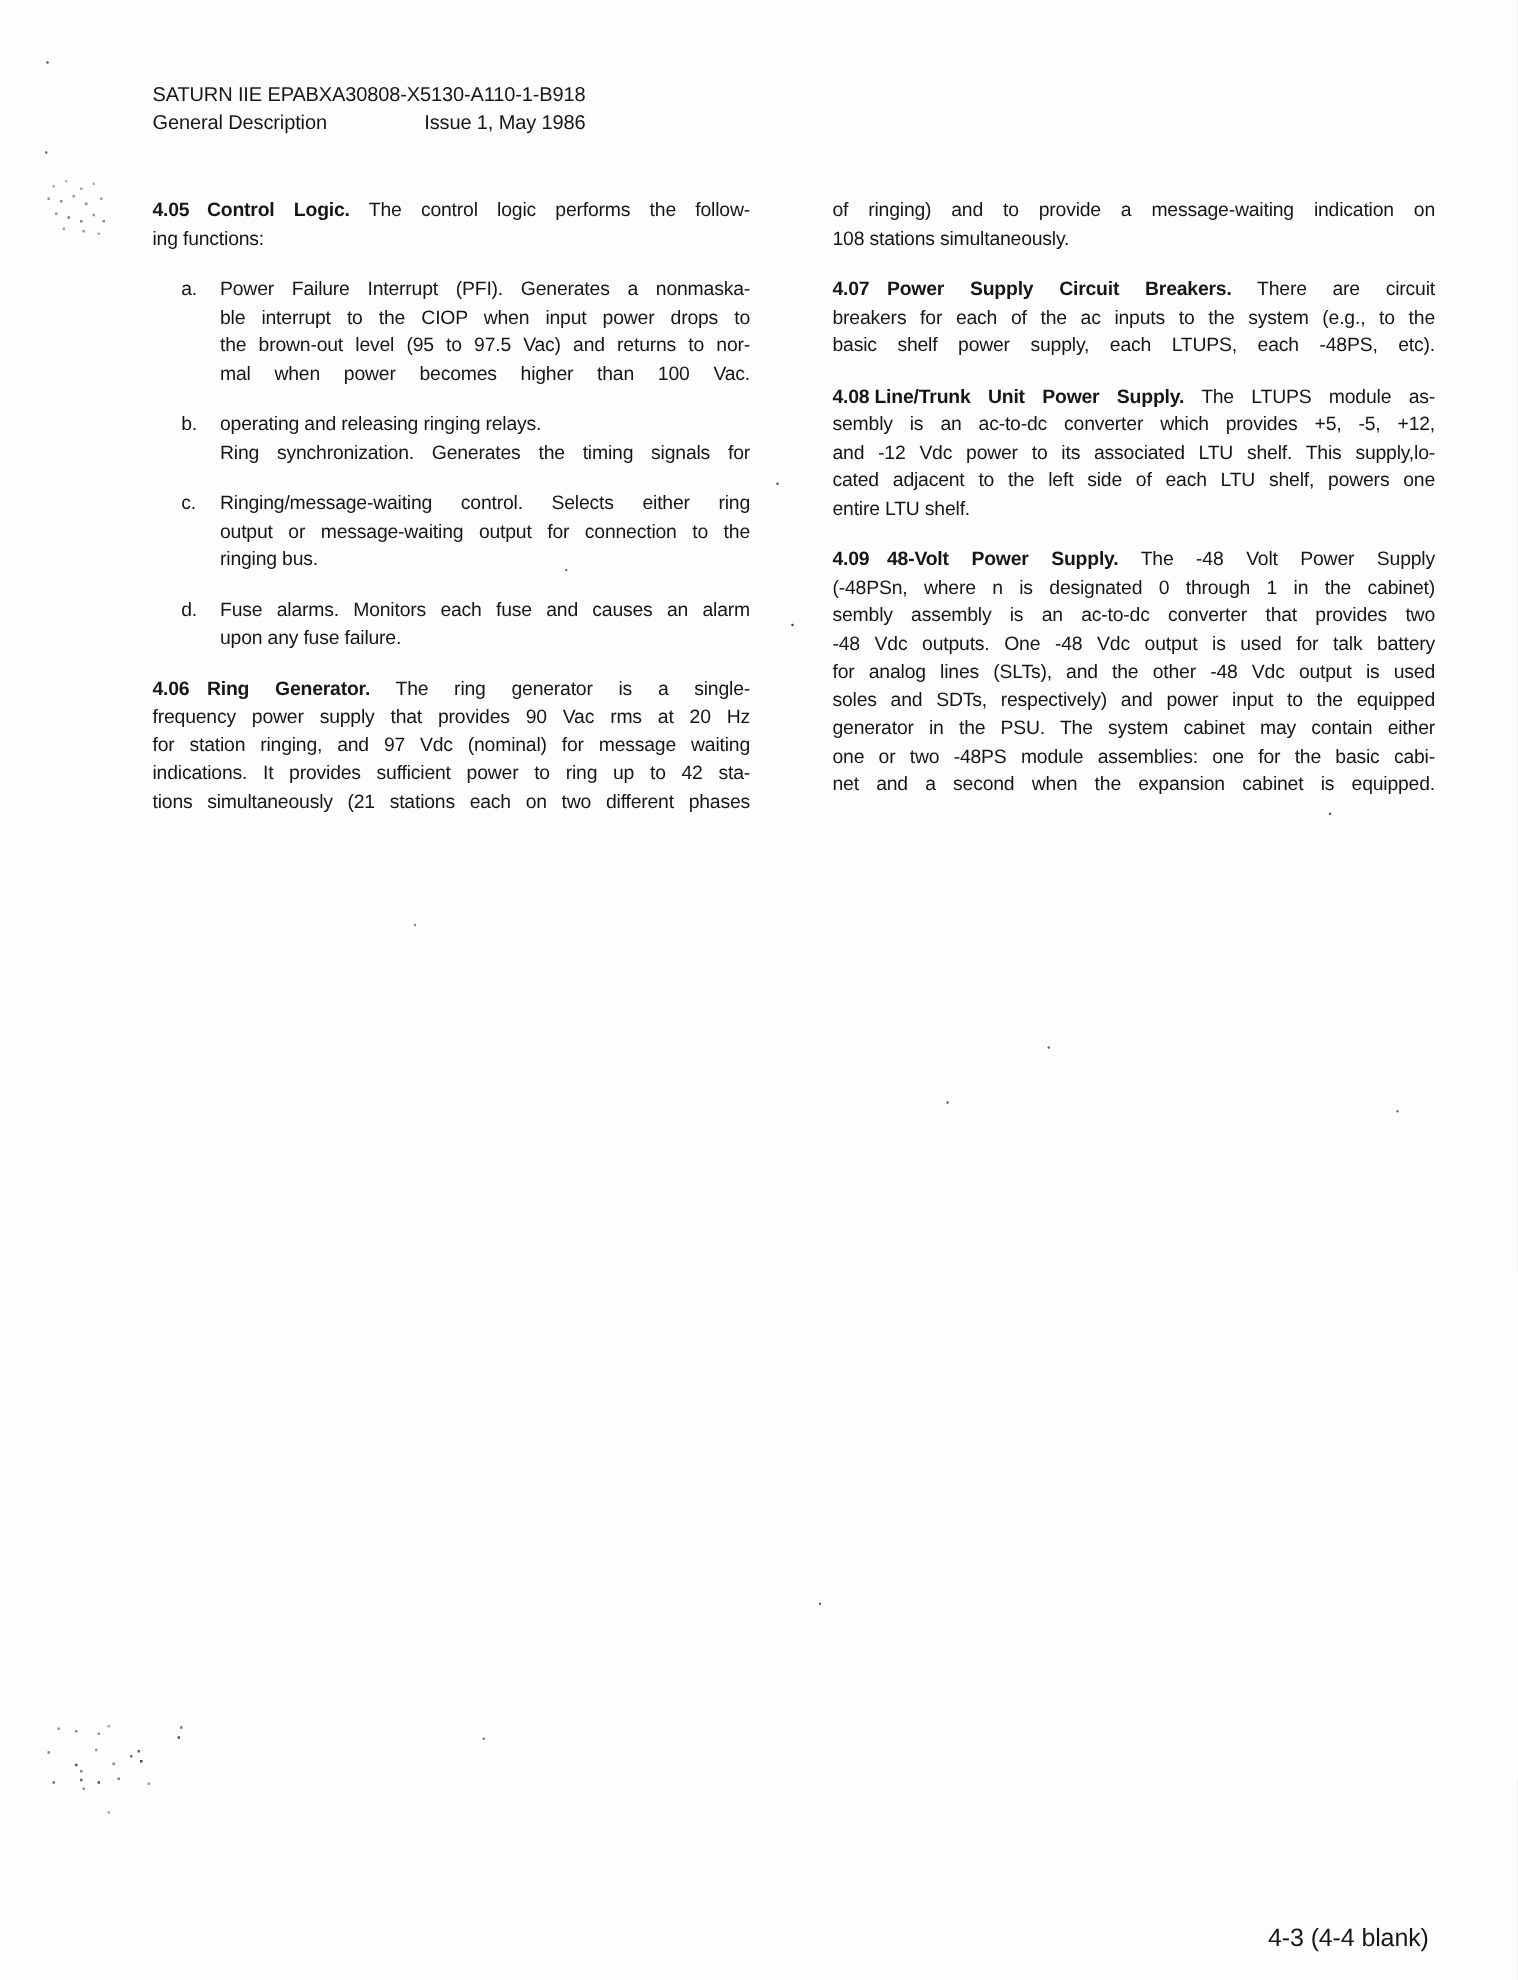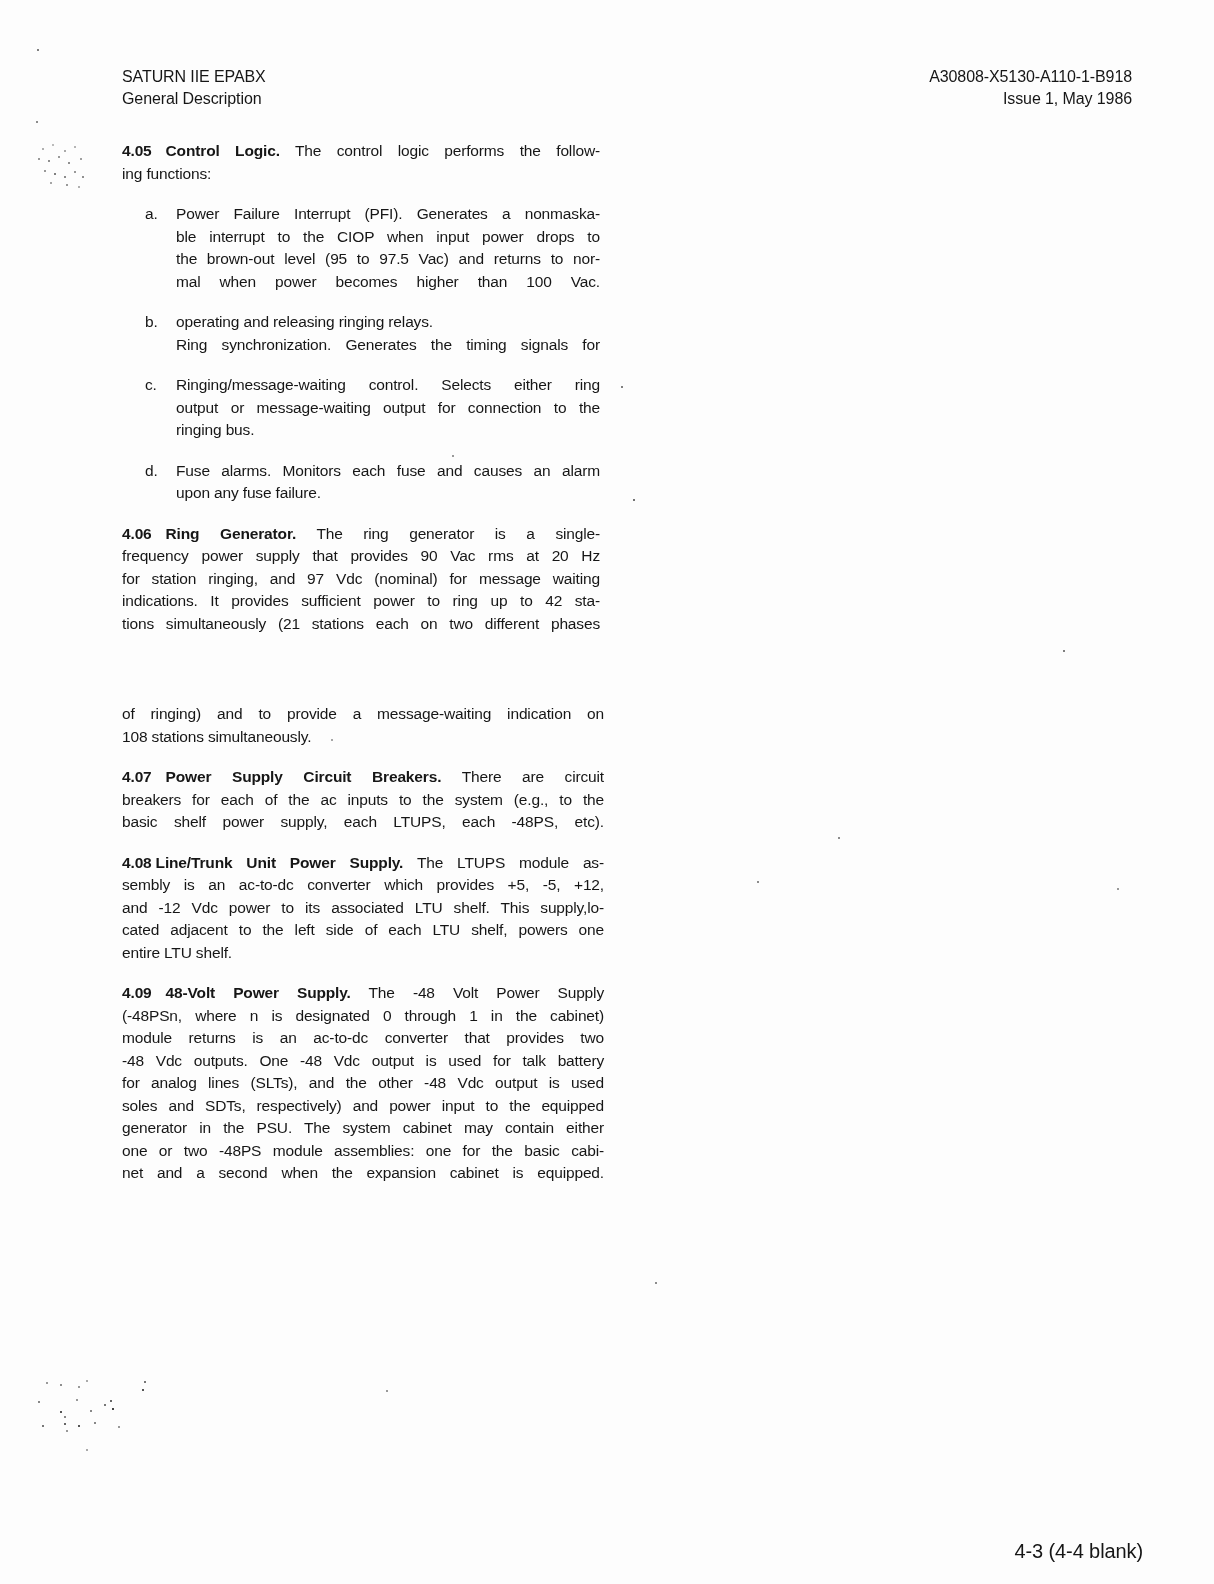--- a/index.html
+++ b/index.html
@@ -8,29 +8,29 @@
     width:1214px; height:1584px; position:relative;
     font-family:"Liberation Sans", sans-serif;
     color:#161616;
   }
   .page {
     position:absolute; inset:0; background:#fdfdfd; overflow:hidden;
   }
   
   .hdr {
     position:absolute; top:66px; left:122px; right:82px;
-    display:flex; justify-content:space-between;
+    display:flex; justify-content:flex-start;
     font-size:16px; line-height:22px; letter-spacing:-0.1px;
   }
   .hdr-right { text-align:right; }
   
   .columns {
-    position:absolute; top:140px; left:122px; width:1010px;
-    display:flex; gap:50px;
-    font-size:15.5px; line-height:22.5px; letter-spacing:-0.15px;flex-direction:column;
+    position:absolute; top:158px; left:122px; width:1010px;
+    display:flex; gap:66px;
+    font-size:15.5px; line-height:22.5px; letter-spacing:-0.15px;
   }
   .col-left  { width:478px; flex:0 0 478px; }
   .col-right { width:482px; flex:0 0 482px; }
   .block { margin-bottom:18px; }
   .line  { text-align:left; }
   .line.j { text-align:justify; text-align-last:justify; }
   .bold { font-weight:700; }
   .num.gap-wide  { margin-right:14px; }
   .num.gap-narrow{ margin-right:4px; }
   .kind-item { display:flex; margin-left:23px; }
@@ -132,21 +132,21 @@
         <div class="block kind-para">
           <div class="line j"><span class="bold num gap-narrow">4.08</span><span class="bold">Line/Trunk Unit Power Supply.</span> The LTUPS module as-</div>
           <div class="line j">sembly is an ac-to-dc converter which provides +5, -5, +12,</div>
           <div class="line j">and -12 Vdc power to its associated LTU shelf. This supply,lo-</div>
           <div class="line j">cated adjacent to the left side of each LTU shelf, powers one</div>
           <div class="line">entire LTU shelf.</div>
         </div>
         <div class="block kind-para">
           <div class="line j"><span class="bold num gap-wide">4.09</span><span class="bold">48-Volt Power Supply.</span> The -48 Volt Power Supply</div>
           <div class="line j">(-48PSn, where n is designated 0 through 1 in the cabinet)</div>
-          <div class="line j">module returns is an ac-to-dc converter that provides two</div>
+          <div class="line j">sembly assembly is an ac-to-dc converter that provides two</div>
           <div class="line j">-48 Vdc outputs. One -48 Vdc output is used for talk battery</div>
           <div class="line j">for analog lines (SLTs), and the other -48 Vdc output is used</div>
           <div class="line j">soles and SDTs, respectively) and power input to the equipped</div>
           <div class="line j">generator in the PSU. The system cabinet may contain either</div>
           <div class="line j">one or two -48PS module assemblies: one for the basic cabi-</div>
           <div class="line j">net and a second when the expansion cabinet is equipped.</div>
         </div>
       </section>
   </main>
 

